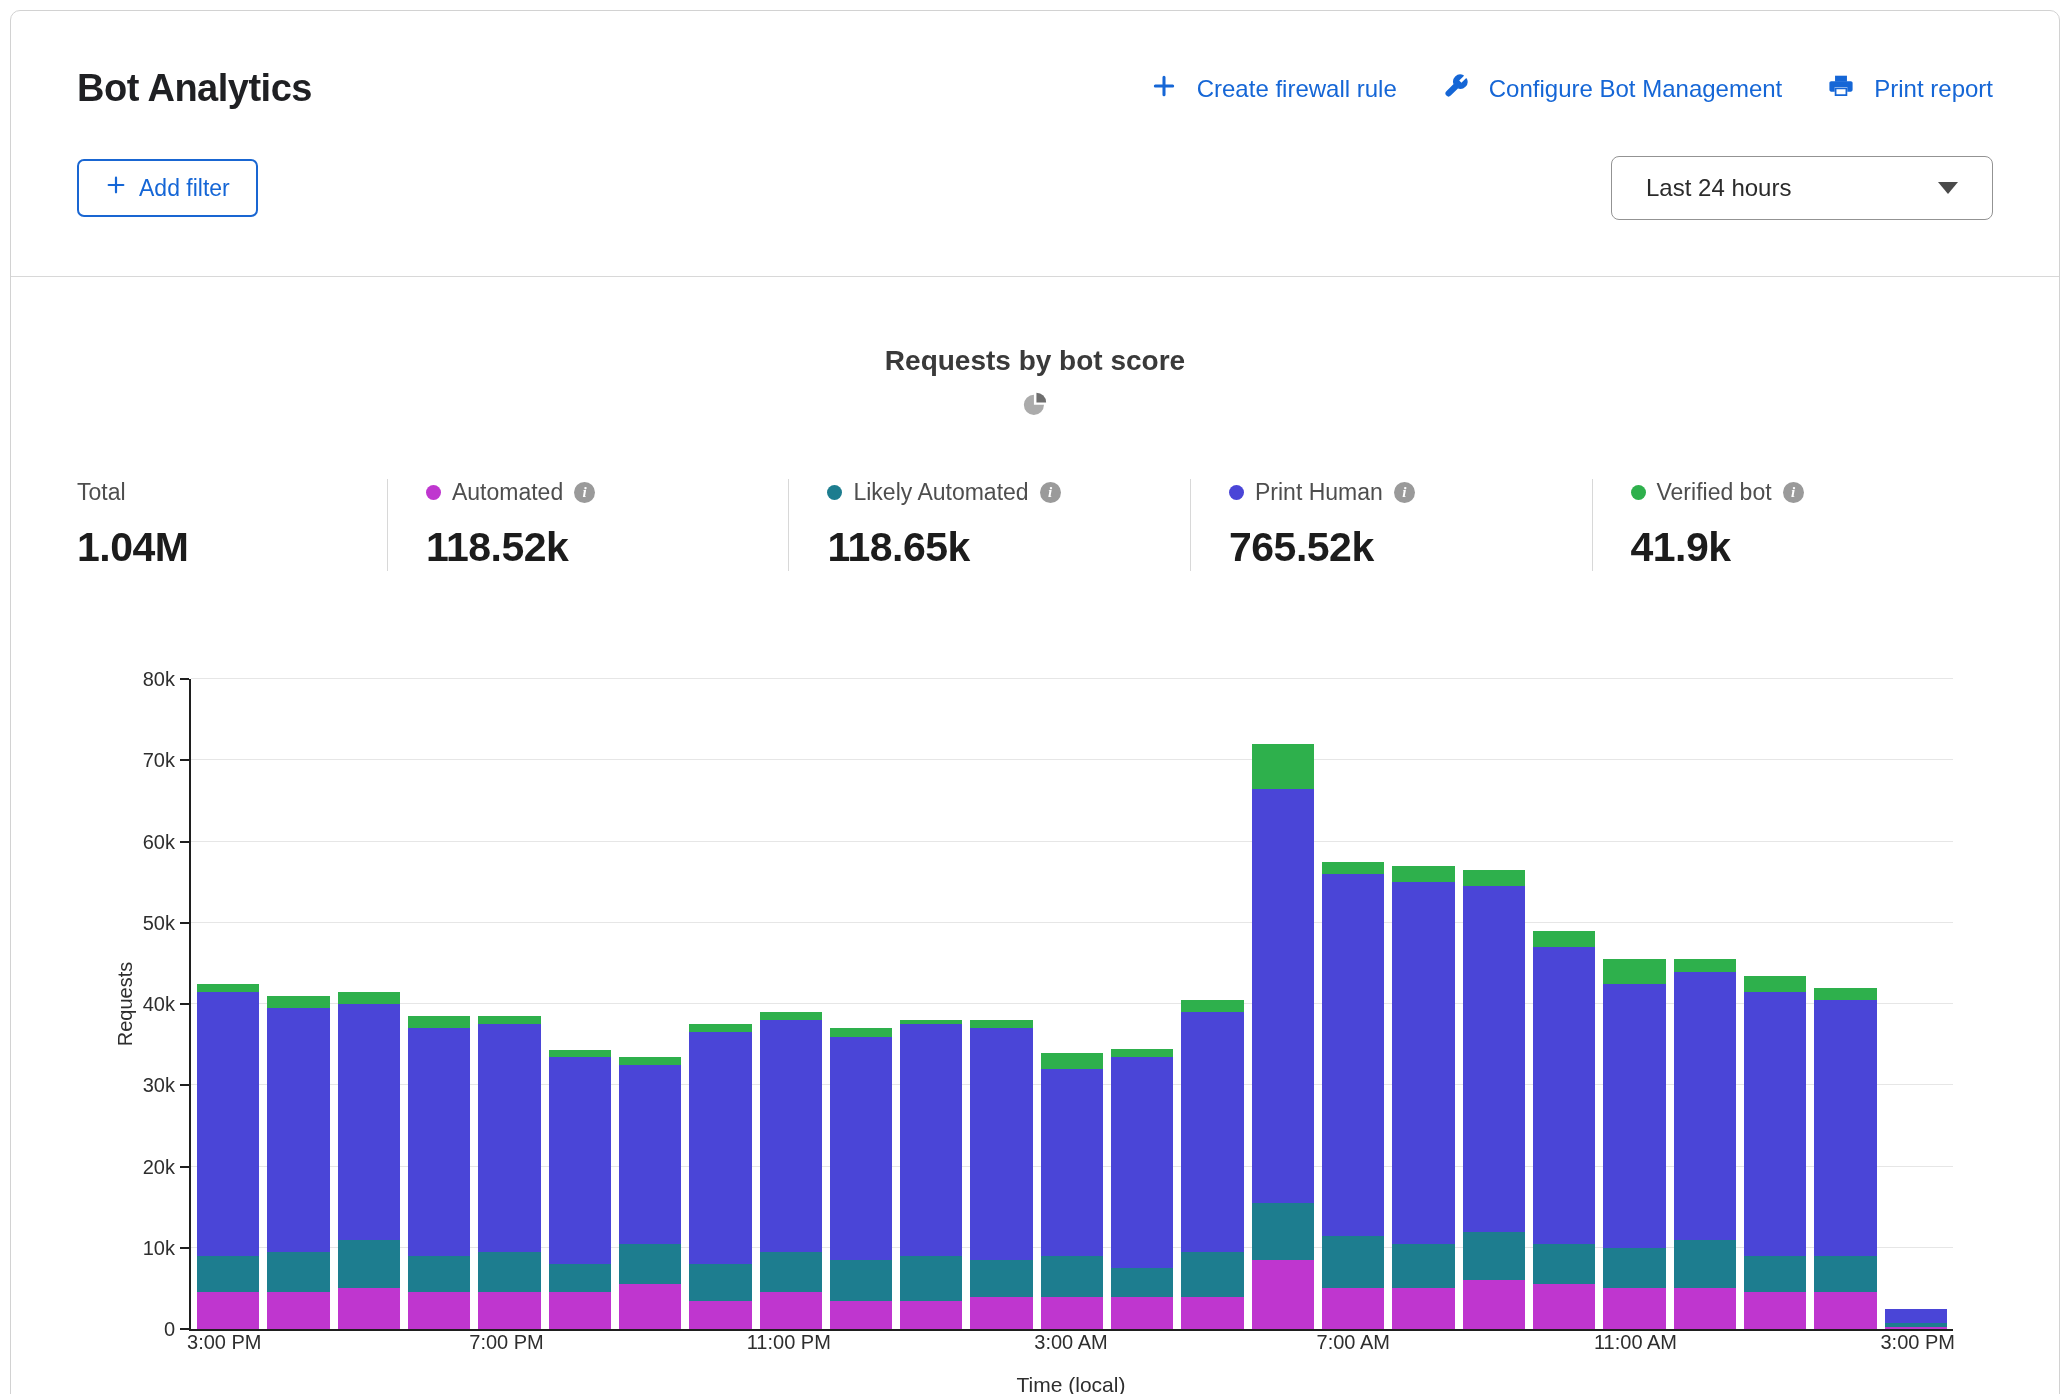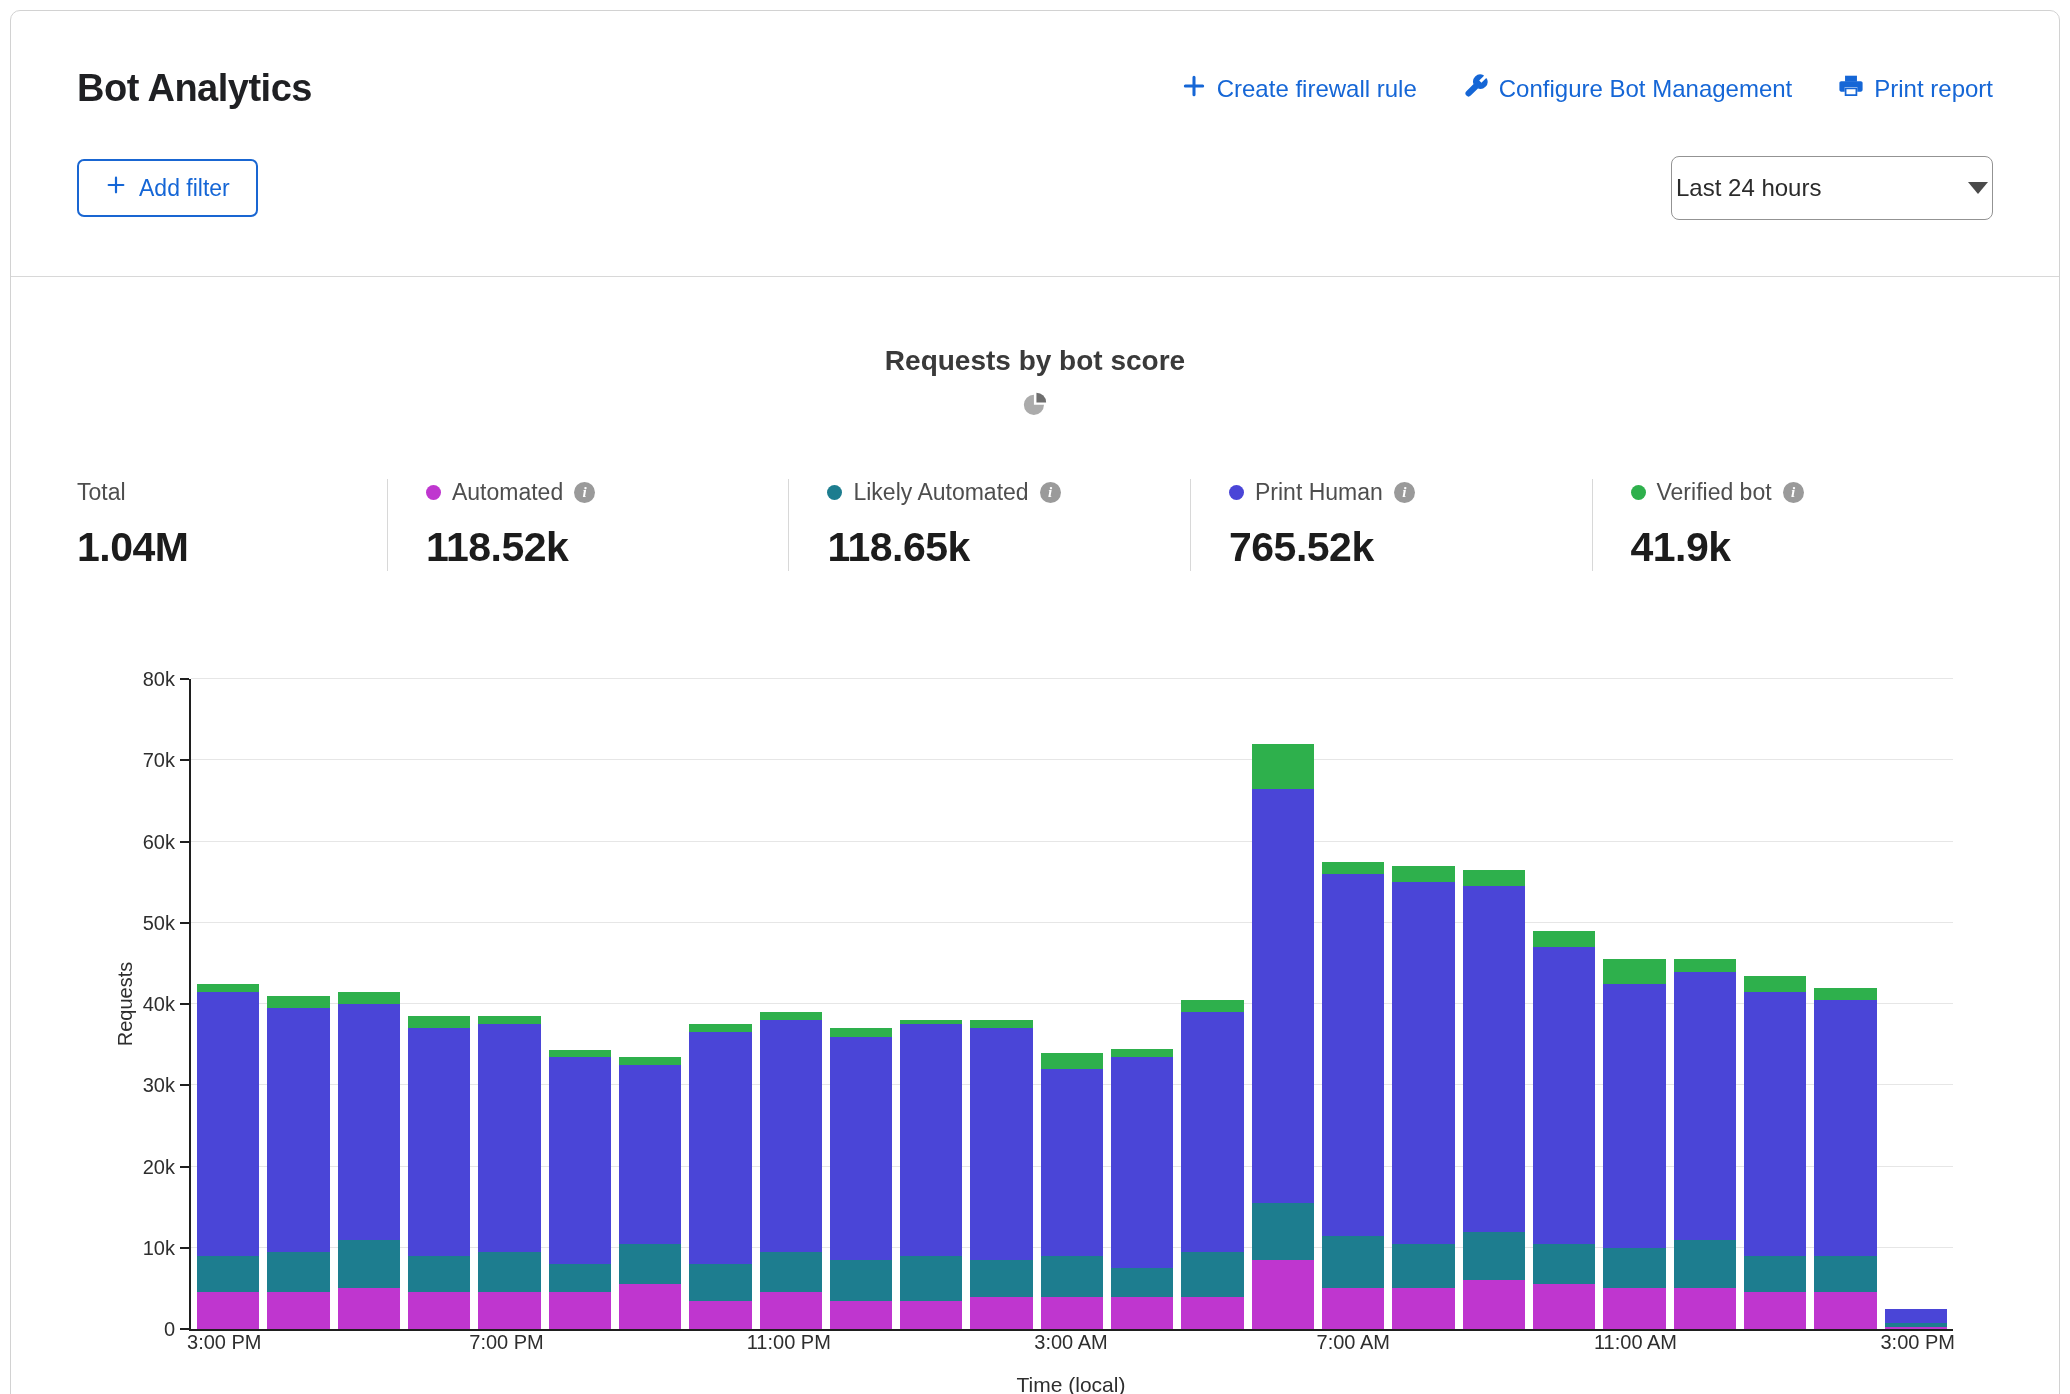--- a/index.html
+++ b/index.html
@@ -4,28 +4,28 @@
 <style>
   html,body{margin:0;padding:0;overflow:hidden;background:#fff;}
   body{width:2070px;height:1394px;position:relative;font-family:"Liberation Sans",sans-serif;color:#222;}
   .card{position:absolute;left:10px;top:10px;right:10px;height:1520px;background:#fff;
         border:1.5px solid #d2d2d2;border-radius:10px;}
   
   .header{padding:56px 66px 56px 66px;border-bottom:1px solid #d8d8d8;}
   .title-row{display:flex;align-items:flex-start;justify-content:space-between;}
   .page-title{font-size:38px;font-weight:700;color:#1f2023;letter-spacing:-0.5px;}
   .actions{display:flex;align-items:center;gap:46px;margin-top:6px;}
-  .action-link{display:flex;align-items:center;gap:10px;color:#1566d6;font-size:24px;cursor:pointer;text-decoration:none;}
+  .action-link{display:flex;align-items:center;gap:20px;color:#1566d6;font-size:24px;cursor:pointer;text-decoration:none;}
   .action-link svg{width:26px;height:26px;flex:0 0 auto;}
   .filter-row{display:flex;align-items:center;justify-content:space-between;margin-top:46px;}
   .btn-add-filter{display:inline-flex;align-items:center;gap:12px;border:2px solid #1966d2;border-radius:7px;
         background:#fff;color:#1566d6;font-size:23px;padding:13px 26px;cursor:pointer;font-family:inherit;}
   .btn-add-filter svg{width:22px;height:22px;}
   .select{width:312px;height:62px;border:1.5px solid #939393;border-radius:8px;display:flex;align-items:center;
-        justify-content:space-between;padding:0 4px;font-size:24px;color:#2b2b2b;cursor:pointer;background:#fff;}
+        justify-content:space-between;padding:0 34px;font-size:24px;color:#2b2b2b;cursor:pointer;background:#fff;}
   .caret{width:0;height:0;border-left:10px solid transparent;border-right:10px solid transparent;border-top:12px solid #4a4a4a;}
   
   .content{padding:0 66px;}
   .section-title-row{display:flex;align-items:center;gap:12px;margin-top:68px;flex-direction:column;}
   .section-title{font-size:28px;font-weight:700;color:#3a3a3a;}
   .pie-icon{width:26px;height:26px;margin-top:2px;}
   
   .stats{display:flex;margin-top:62px;}
   .stat{width:400px;padding-left:38px;border-left:1px solid #d8d8d8;}
   .stat.first{width:342px;padding-left:0;border-left:none;}

